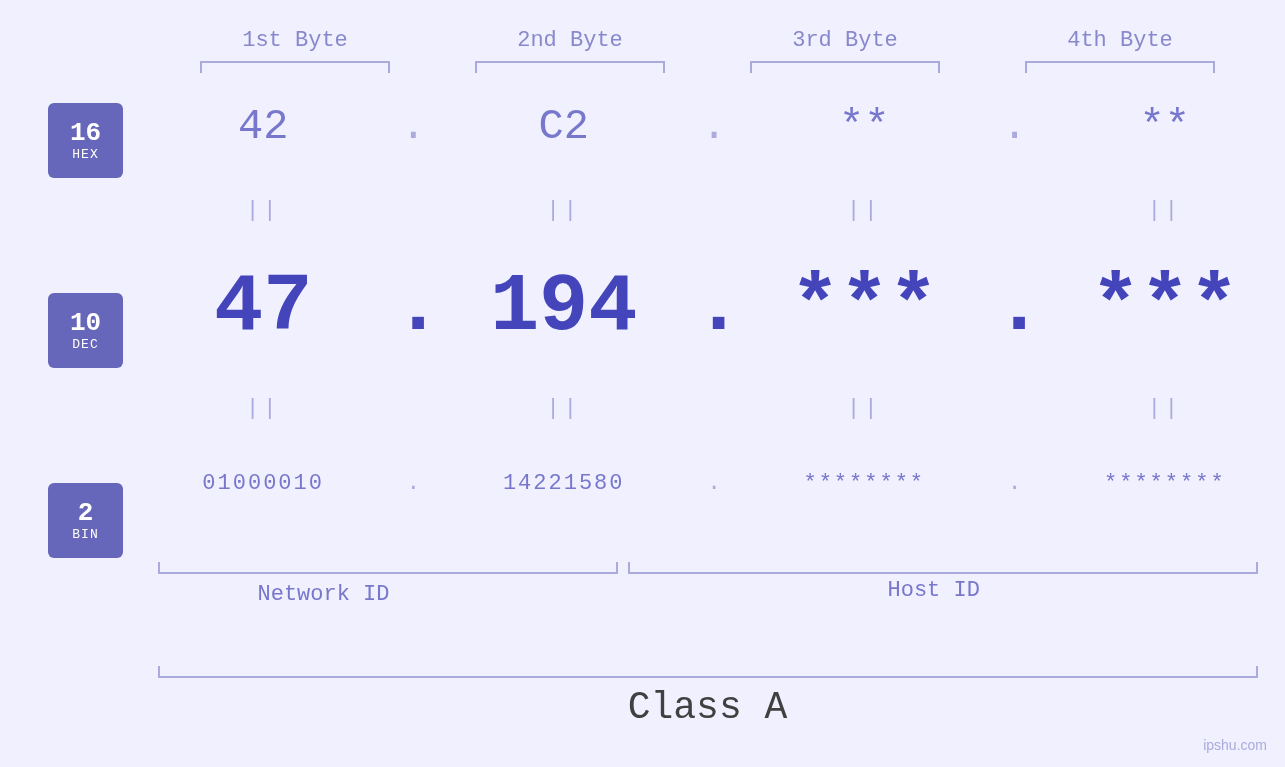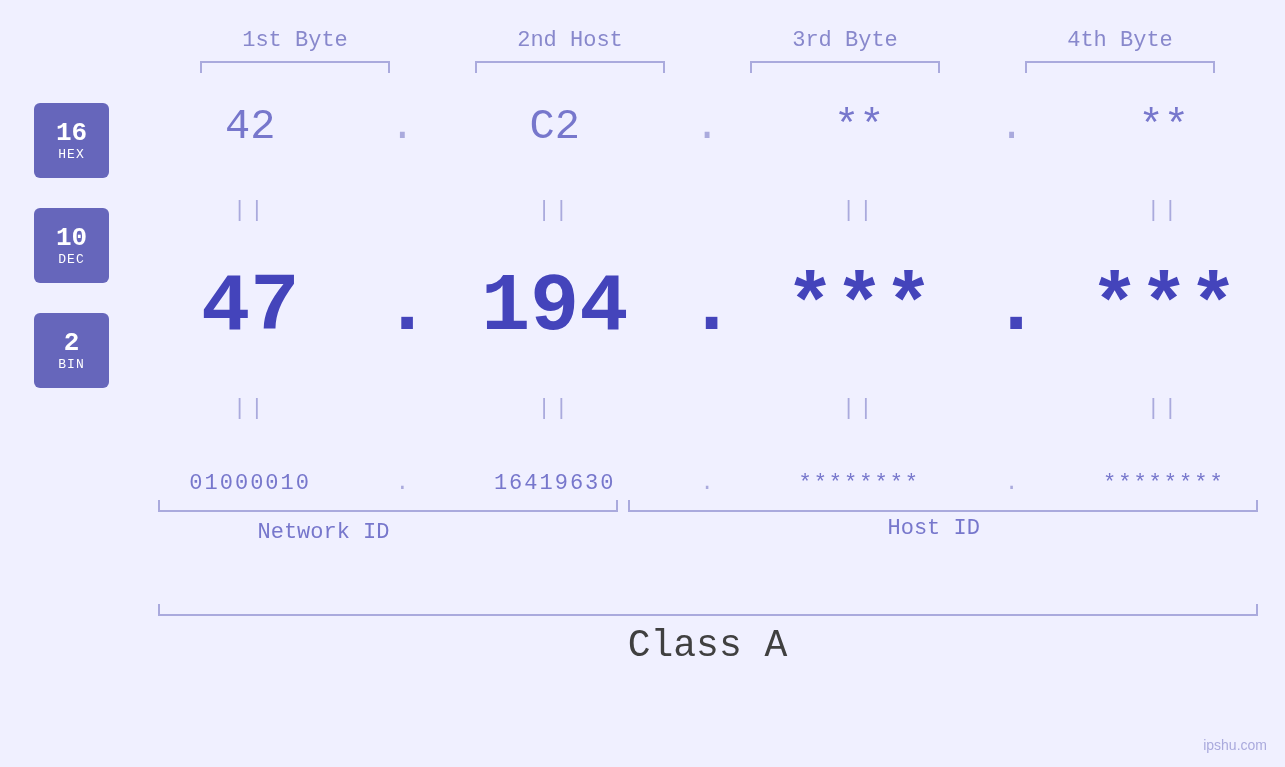--- a/index.html
+++ b/index.html
@@ -59,22 +59,23 @@
       width: 1285px;
       align-items: flex-start;
       position: relative;
     }
 
     
     .badges-col {
       display: flex;
       flex-direction: column;
       align-items: flex-start;
-      padding-left: 34px;
+      padding-left: 48px;
       padding-top: 10px;
+      gap: 85px;
     }
 
     .badge {
       width: 75px;
       height: 75px;
       background: #6666bb;
       border-radius: 6px;
       display: flex;
       flex-direction: column;
       align-items: center;
@@ -251,21 +252,21 @@
       font-family: Arial, sans-serif;
     }
   </style>
 </head>
 <body>
 
 <div class="container">
 
   <div class="byte-headers">
     <div class="byte-label cell">1st Byte</div>
-    <div class="byte-label cell">2nd Host</div>
+    <div class="byte-label cell">2nd Byte</div>
     <div class="byte-label cell">3rd Byte</div>
     <div class="byte-label cell">4th Byte</div>
   </div>
 
   <div class="bracket-row">
     <div class="bracket"></div>
     <div class="bracket"></div>
     <div class="bracket"></div>
     <div class="bracket"></div>
   </div>
@@ -325,21 +326,21 @@
         <div class="equals-cell"><span>||</span></div>
         <div class="equals-dot"></div>
         <div class="equals-cell"><span>||</span></div>
         <div class="equals-dot"></div>
         <div class="equals-cell"><span>||</span></div>
       </div>
 
       <div class="row bin-row" style="margin-top:8px;">
         <div class="cell"><span class="cell-val">01000010</span></div>
         <div class="dot-cell"><span class="dot-val" style="color:#aaaadd;font-size:22px;">.</span></div>
-        <div class="cell"><span class="cell-val">16419630</span></div>
+        <div class="cell"><span class="cell-val">14221580</span></div>
         <div class="dot-cell"><span class="dot-val" style="color:#aaaadd;font-size:22px;">.</span></div>
         <div class="cell"><span class="cell-val">********</span></div>
         <div class="dot-cell"><span class="dot-val" style="color:#aaaadd;font-size:22px;">.</span></div>
         <div class="cell"><span class="cell-val">********</span></div>
       </div>
 
     </div>
   </div>
 
   <div class="bottom-area" style="height:60px; position:relative; margin-top: 4px;">

